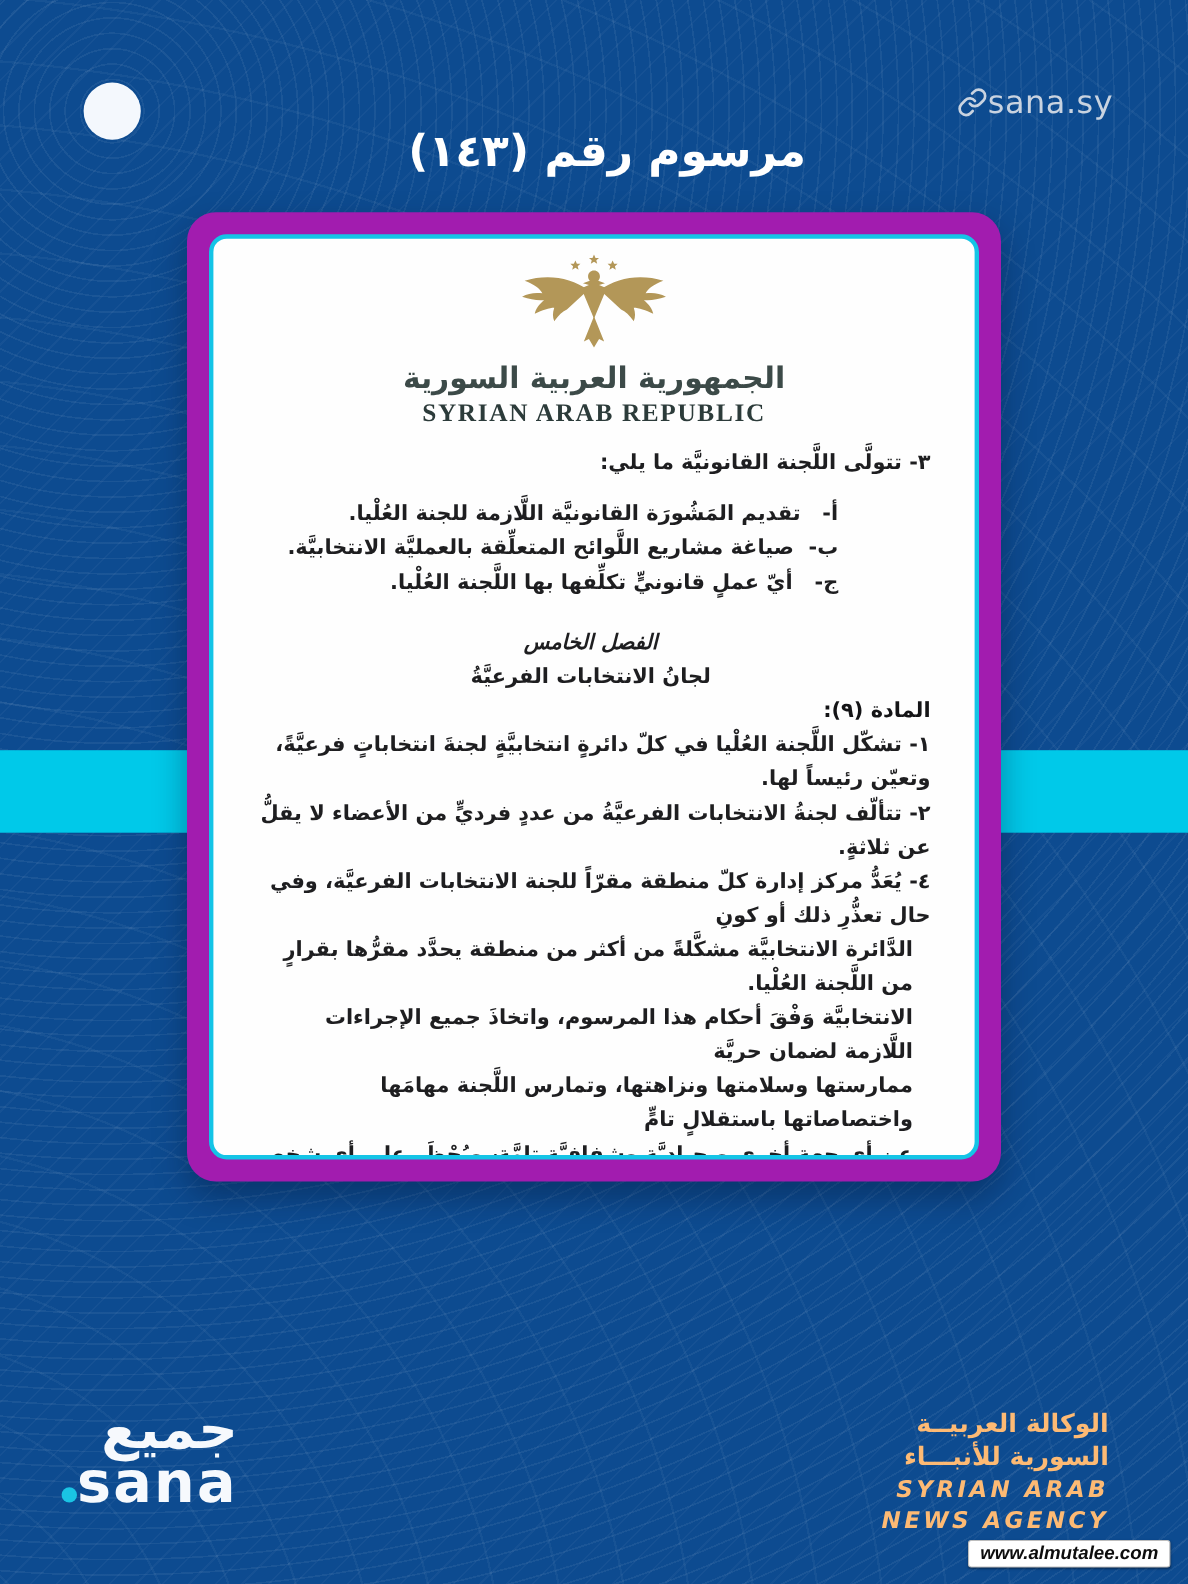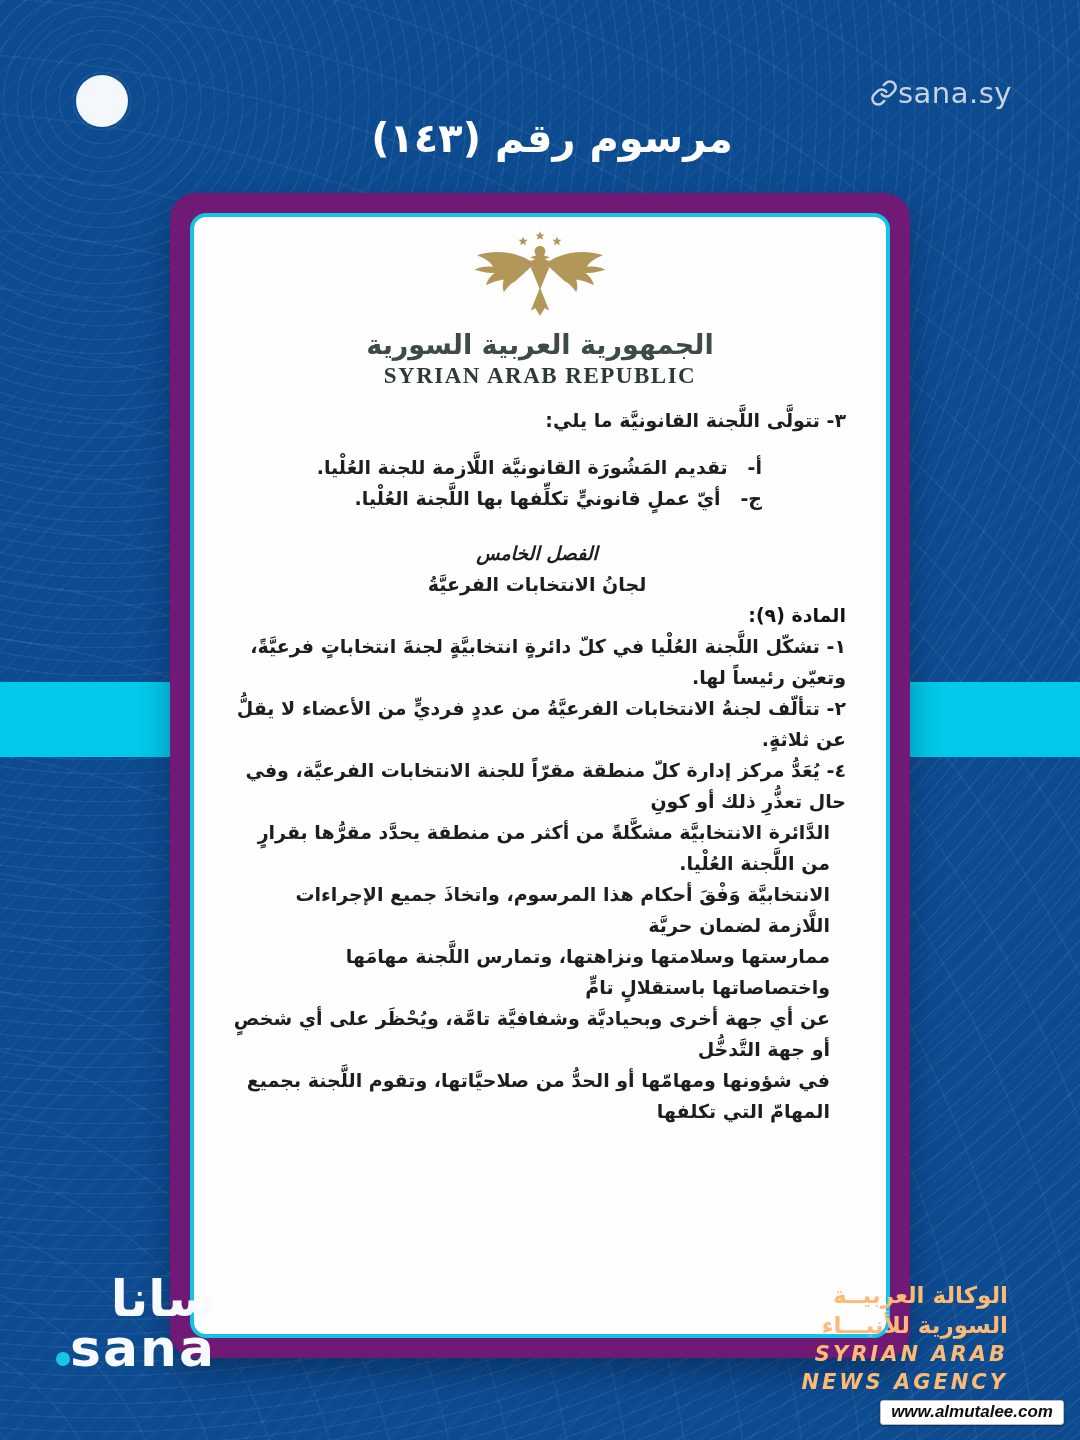--- a/index.html
+++ b/index.html
@@ -31,22 +31,22 @@
     color:#c9d3e0;font-size:29px;letter-spacing:.5px;
   }
   .site-link svg{display:block;}
   .title{
     position:absolute;top:103px;left:0;width:1080px;margin:12px;z-index:3;
     text-align:center;direction:rtl;
     color:#ffffff;font-size:40px;font-weight:800;
   }
   
   .card{
-    position:absolute;left:170px;top:193px;width:740px;height:1165px;z-index:2;
-    background:#701a75;border-radius:26px;
+    position:absolute;left:170px;top:193px;width:740px;height:881px;z-index:2;
+    background:#a21caf;border-radius:26px;
     box-shadow:0 14px 30px rgba(0,15,40,.35);
   }
   .panel{
     position:absolute;inset:20px;
     border:4px solid #14c4e6;border-radius:16px;
     background:#fefefe;overflow:hidden;
   }
   .emblem{ text-align:center;padding-top:12px; }
   .emblem svg{display:block;margin:0 auto;}
   .rep-ar{
@@ -123,39 +123,40 @@
           <path transform="translate(220,0) scale(-1,1)" d="M103 45C82 30 55 26 28 34c11 4 18 9 21 15-9-1-17 0-24 4 10 3 18 5 26 4-6 5-10 10-11 16 9-4 17-7 23-7-2 6-2 11 0 16 5-7 10-12 15-14z"></path>
           <path d="M110 76l-12 30 6-3 6 10 6-10 6 3z"></path>
         </g>
       </svg>
       <div class="rep-ar">الجمهورية العربية السورية</div>
       <div class="rep-en">SYRIAN ARAB REPUBLIC</div>
     </div>
     <div class="doc-text" dir="rtl">
         <div class="dline item">٣- تتولَّى اللَّجنة القانونيَّة ما يلي:</div>
         <div class="dline sub gap-lg">أ-&nbsp;&nbsp;&nbsp;تقديم المَشُورَة القانونيَّة اللَّازمة للجنة العُلْيا.</div>
+        <div class="dline sub">ب-&nbsp;&nbsp;صياغة مشاريع اللَّوائح المتعلِّقة بالعمليَّة الانتخابيَّة.</div>
         <div class="dline sub">ج-&nbsp;&nbsp;&nbsp;أيّ عملٍ قانونيٍّ تكلِّفها بها اللَّجنة العُلْيا.</div>
         <div class="dline center gap">الفصل الخامس</div>
         <div class="dline center">لجانُ الانتخابات الفرعيَّةُ</div>
         <div class="dline item"><b>المادة (٩):</b></div>
         <div class="dline item">١- تشكّل اللَّجنة العُلْيا في كلّ دائرةٍ انتخابيَّةٍ لجنةَ انتخاباتٍ فرعيَّةً، وتعيّن رئيساً لها.</div>
         <div class="dline item">٢- تتألّف لجنةُ الانتخابات الفرعيَّةُ من عددٍ فرديٍّ من الأعضاء لا يقلُّ عن ثلاثةٍ.</div>
         <div class="dline item">٤- يُعَدُّ مركز إدارة كلّ منطقة مقرّاً للجنة الانتخابات الفرعيَّة، وفي حال تعذُّرِ ذلك أو كونِ</div>
         <div class="dline cont">الدَّائرة الانتخابيَّة مشكَّلةً من أكثر من منطقة يحدَّد مقرُّها بقرارٍ من اللَّجنة العُلْيا.</div>
         <div class="dline cont">الانتخابيَّة وَفْقَ أحكام هذا المرسوم، واتخاذَ جميع الإجراءات اللَّازمة لضمان حريَّة</div>
         <div class="dline cont">ممارستها وسلامتها ونزاهتها، وتمارس اللَّجنة مهامَها واختصاصاتها باستقلالٍ تامٍّ</div>
         <div class="dline cont">عن أي جهة أخرى وبحياديَّة وشفافيَّة تامَّة، ويُحْظَر على أي شخصٍ أو جهة التَّدخُّل</div>
         <div class="dline cont">في شؤونها ومهامّها أو الحدُّ من صلاحيَّاتها، وتقوم اللَّجنة بجميع المهامّ التي تكلفها</div>
       </div>
 
   </div>
 </div>
 
 <div class="logo">
-  <div class="logo-ar">سانا</div>
+  <div class="logo-ar">جميع</div>
   <div class="logo-en">
     <span class="logo-dot"></span><span>sana</span>
   </div>
 </div>
 
 <div class="agency">
   <div class="ag-ar">الوكالة العربيــة</div>
   <div class="ag-ar">السورية للأنبـــاء</div>
   <div class="ag-en">SYRIAN ARAB</div>
   <div class="ag-en">NEWS AGENCY</div>

